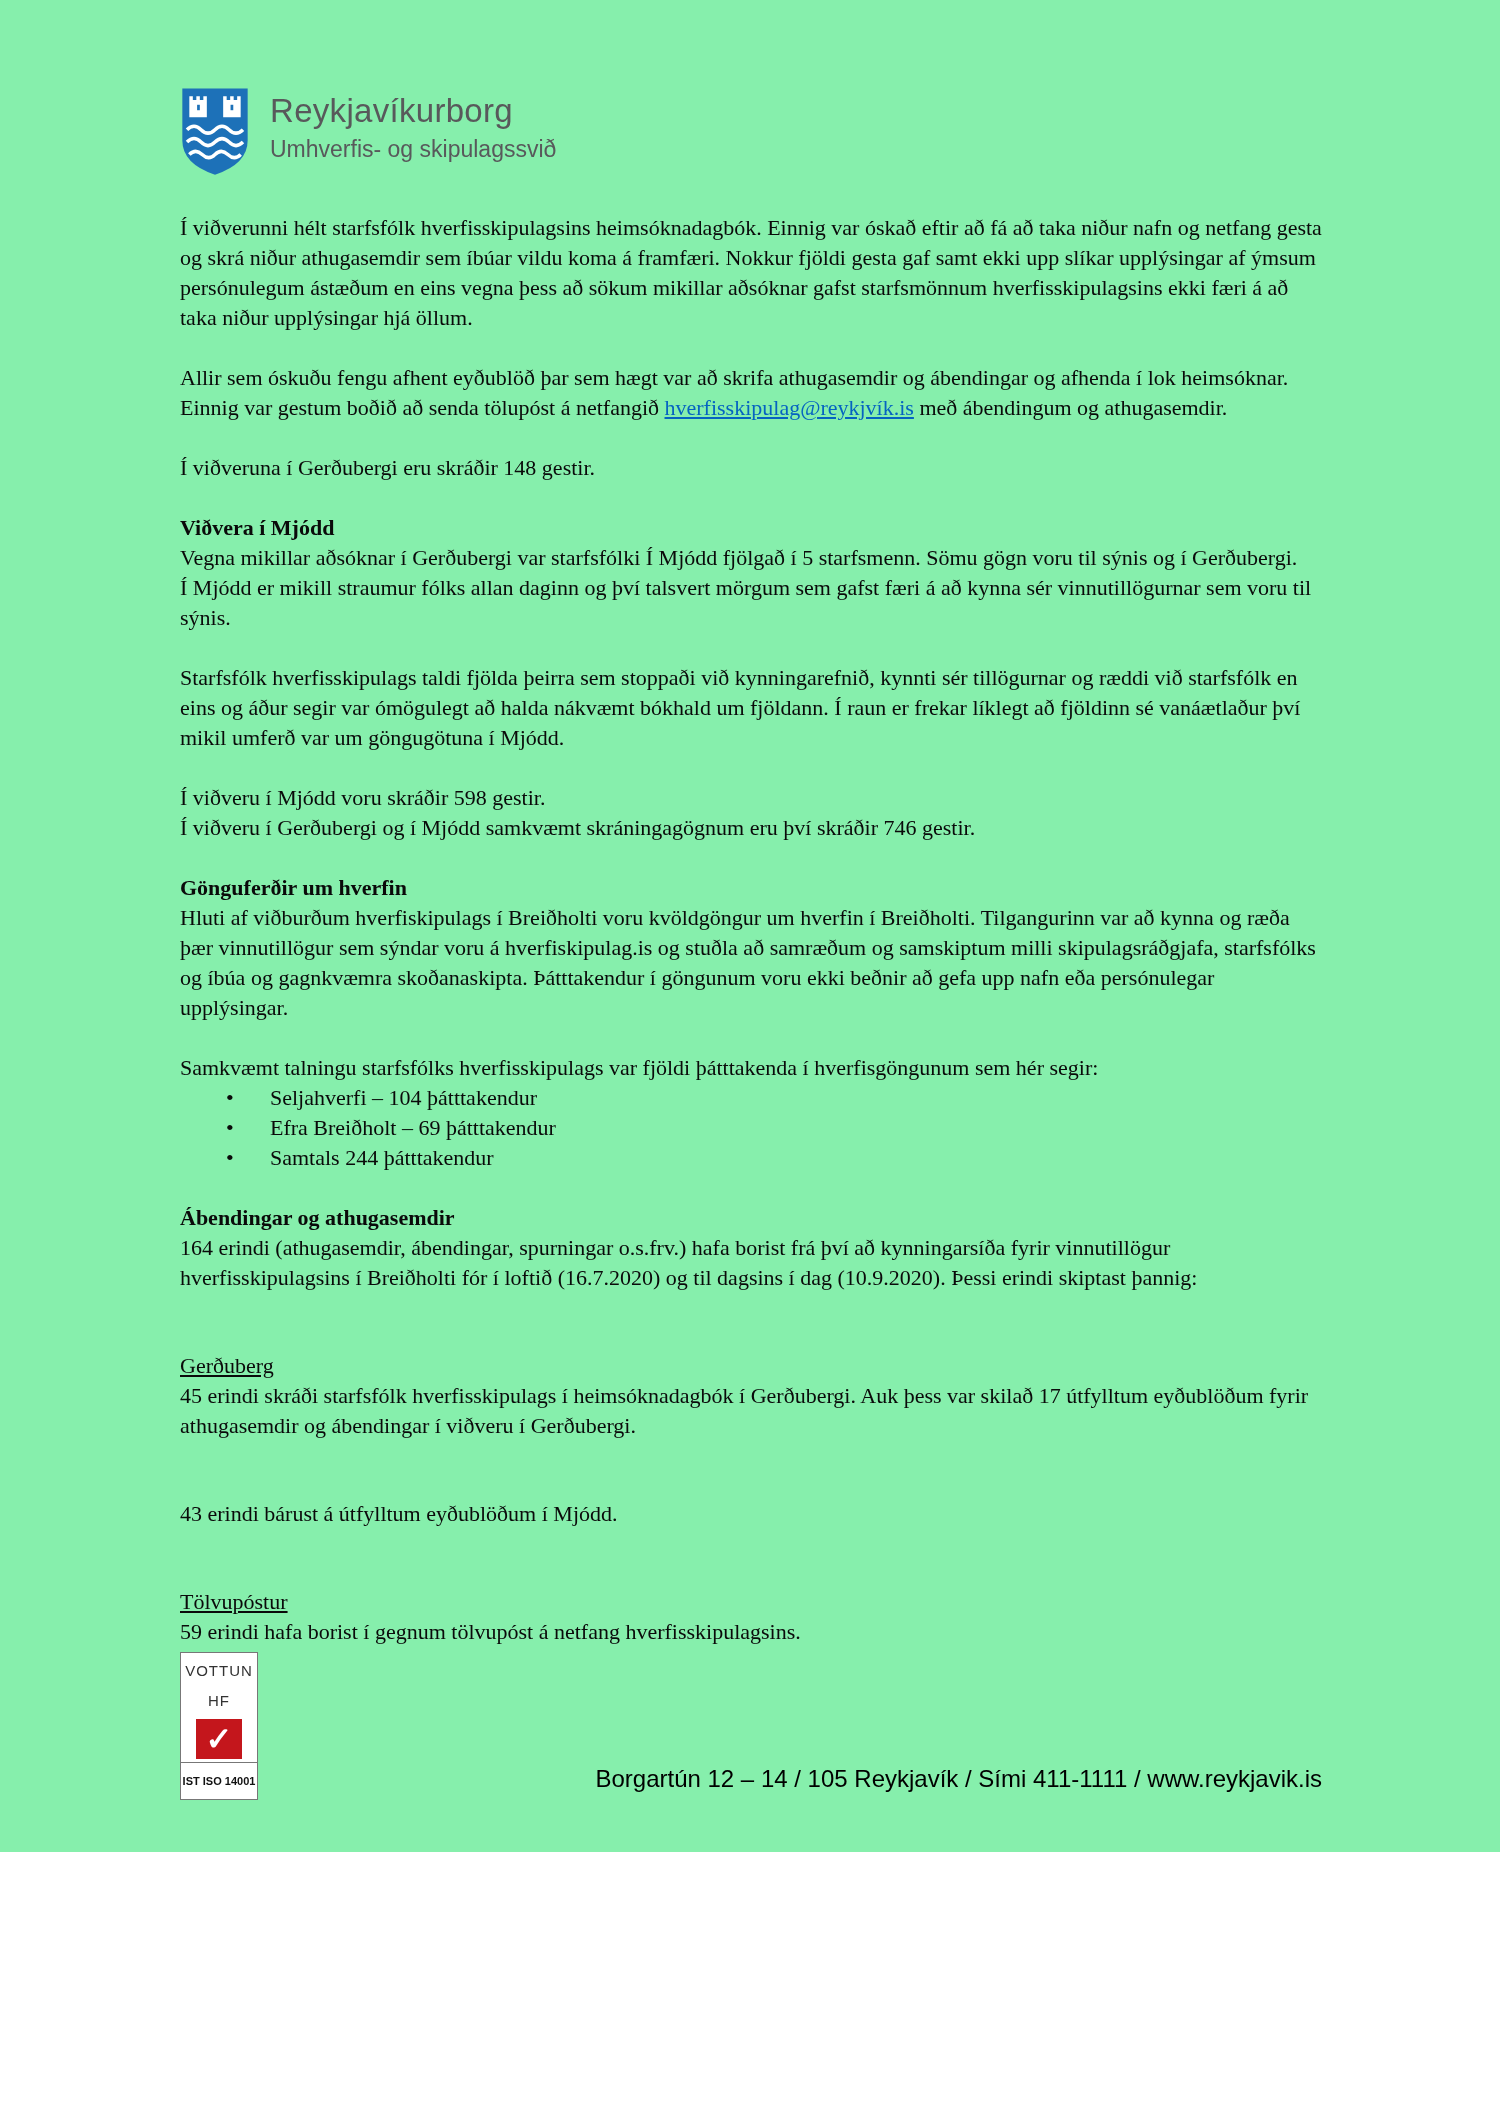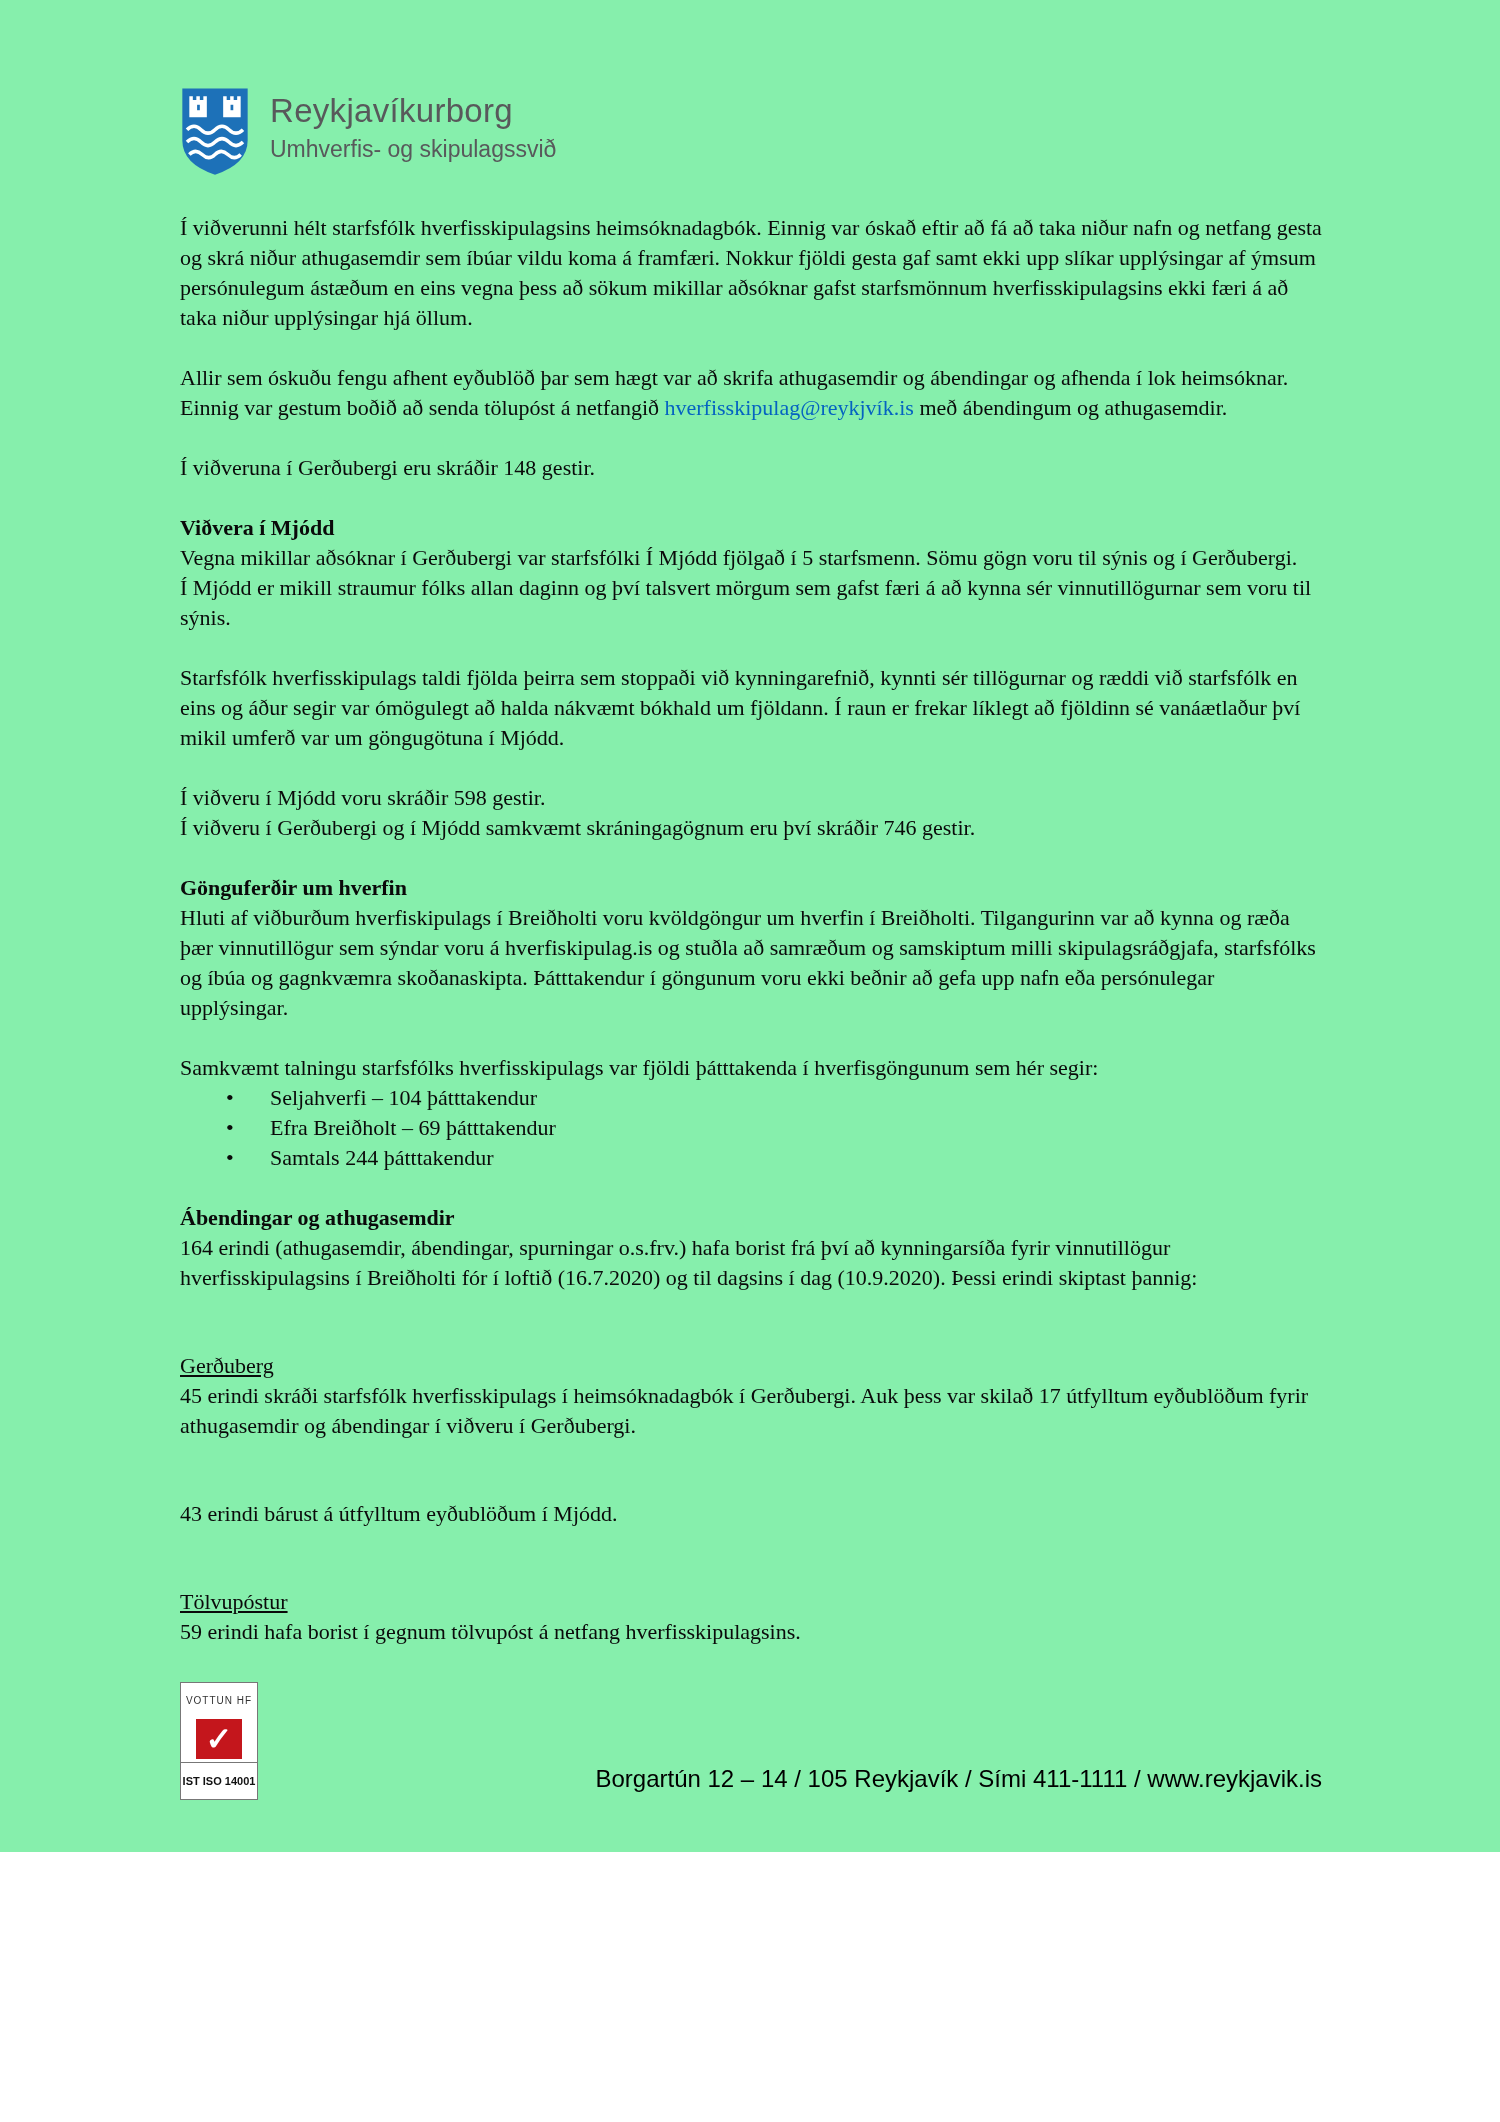--- a/index.html
+++ b/index.html
@@ -26,21 +26,21 @@
   .shield { flex: 0 0 auto; display: block; }
   .logo-text { padding-top: 8px; font-family: "Liberation Sans", sans-serif; color: #58595B; }
   .org  { font-size: 33px; line-height: 36px; font-weight: 500; letter-spacing: 0.3px; }
   .dept { font-size: 23px; line-height: 26px; margin-top: 7px; }
   
   p { margin: 0 0 30px 0; }
   p.tight { margin-bottom: 0; }
   p.gap-lg { margin-bottom: 58px; }
   .h { font-weight: bold; }
   .u { text-decoration: underline; }
-  .email-link { color: #0563C1; cursor: pointer; }
+  .email-link { color: #0563C1; text-decoration: underline; cursor: pointer; }
   ul.bullets { margin: 0 0 30px 0; padding: 0; list-style: none; }
   ul.bullets li { position: relative; padding-left: 90px; }
   ul.bullets li::before {
     content: "\2022";
     position: absolute;
     left: 46px;
     top: 0;
     font-size: 22px;
   }
   
@@ -53,21 +53,21 @@
     justify-content: space-between;
     align-items: flex-end;
   }
   .cert {
     width: 78px;
     border: 1px solid #777;
     background: #fff;
     text-align: center;
     font-family: "Liberation Sans", sans-serif;
   }
-  .cert-top { font-size: 10px; letter-spacing: 1px; padding: 3px 0 1px 0; color: #333; }
+  .cert-top { font-size: 15px; letter-spacing: 1px; padding: 3px 0 1px 0; color: #333; }
   .cert-mark {
     width: 46px; height: 40px;
     margin: 2px auto 3px auto;
     background: #C4161C;
     color: #ffffff;
     font-size: 32px;
     line-height: 40px;
     font-weight: bold;
   }
   .cert-bottom { font-size: 11px; font-weight: bold; border-top: 1px solid #777; padding: 3px 0; color: #111; }

